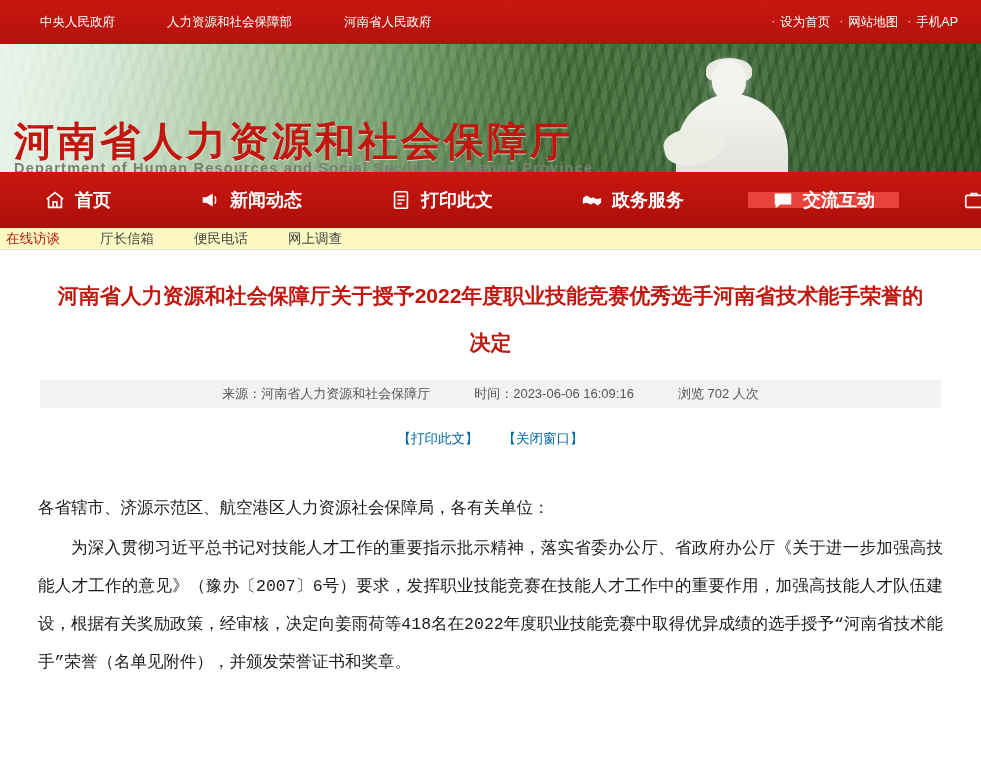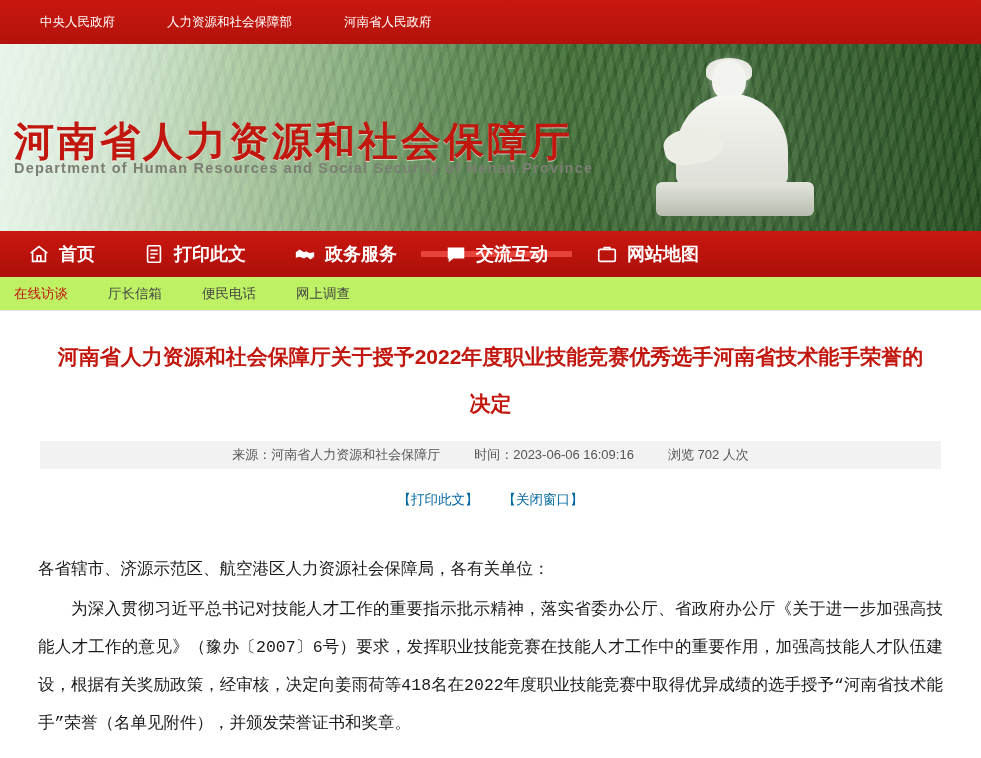--- a/index.html
+++ b/index.html
@@ -51,21 +51,21 @@
   .topbar-right a::before {
     content: "·";
     position: absolute;
     left: 0px;
     color: #ffd9d6;
   }
 
   
   .banner {
     position: relative;
-    height: 187px;
+    height: 128px;
     overflow: hidden;
     background: #fef9c3;
   }
   .banner-bg {
     position: absolute;
     inset: 0;
     background:
       radial-gradient(circle at 72% 60%, rgba(255,255,255,0.14), rgba(255,255,255,0) 42%),
       linear-gradient(110deg, #d9ece0 0%, #bcdcc2 6%, #6f9c57 22%, #3f6f33 45%, #2e5a27 65%, #244a20 100%);
     filter: saturate(1.05);
@@ -147,26 +147,27 @@
     top: 116px;
     font-size: 14.5px;
     font-weight: bold;
     color: #7b7f72;
     letter-spacing: 1.2px;
     white-space: nowrap;
   }
 
   
   .mainnav {
-    height: 46px;
+    height: 56px;
     background: linear-gradient(to bottom, #c9170f, #ad0f0a);
     display: flex;
     align-items: stretch;
-    padding-left: 4px;
+    padding-left: 20px;
     box-sizing: border-box;
+    gap: 40px;
   }
   .navitem {
     display: flex;
     align-items: center;
     gap: 9px;
     padding: 0 24px;
     color: #fff;
     font-size: 18px;
     font-weight: bold;
     text-decoration: none;
@@ -176,26 +177,26 @@
   .navitem.active {
     background: #e8433a;
     border-radius: 0;
     margin: 20px 0;
   }
   .navicon { width: 22px; height: 22px; display: inline-block; position: relative; }
   .navicon svg { display: block; }
 
   
   .subnav {
-    height: 34px;
-    background: #bef264;
+    height: 22px;
+    background: #fef9c3;
     border-bottom: 1px solid #e2e2e2;
     display: flex;
     align-items: center;
-    padding-left: 14px;
+    padding-left: 6px;
     box-sizing: border-box;
   }
   .subnav a {
     color: #444;
     font-size: 13.5px;
     text-decoration: none;
     padding: 0 20px 0 0;
     margin-right: 20px;
     white-space: nowrap;
   }
@@ -212,21 +213,21 @@
     line-height: 47px;
     text-align: center;
     padding: 4px 30px 10px 30px;
   }
   .meta {
     background: #f2f2f2;
     height: 28px;
     display: flex;
     align-items: center;
     justify-content: center;
-    gap: 34px;
+    gap: 44px;
     font-size: 13px;
     color: #555;
     margin: 4px 18px 0 18px;
   }
   .actions {
     text-align: center;
     margin-top: 22px;
     font-size: 13.5px;
     color: #333;
   }
@@ -247,20 +248,25 @@
   .indent { text-indent: 2em; }
 </style>
 </head>
 <body>
 
 <div class="topbar">
   <div class="topbar-left">
     <a href="#">中央人民政府</a>
     <a href="#">人力资源和社会保障部</a>
     <a href="#">河南省人民政府</a>
+  </div>
+  <div class="topbar-right">
+    <a href="#">设为首页</a>
+    <a href="#">网站地图</a>
+    <a href="#">手机AP</a>
   </div>
 </div>
 
 <div class="banner">
   <div class="banner-bg"></div>
   <div class="banner-left-fade"></div>
   <div class="statue">
     <div class="hair"></div>
     <div class="head"></div>
     <div class="body"></div>
@@ -277,20 +283,29 @@
     <span class="navicon">
       <svg width="22" height="22" viewBox="0 0 24 24" fill="none" stroke="#fff" stroke-width="1.8">
         <path d="M3 11l9-7 9 7"></path>
           <path d="M5 10v10h14V10"></path>
           <path d="M10 20v-6h4v6"></path>
       </svg>
     </span>
     <span>首页</span>
   </a>
 
+  <a href="#" class="navitem">
+    <span class="navicon">
+      <svg width="22" height="22" viewBox="0 0 24 24" fill="#fff">
+        <path d="M4 9h4l7-4v14l-7-4H4z"></path>
+        <path d="M17 8c1.6 1 1.6 7 0 8" stroke="#fff" stroke-width="1.6" fill="none"></path>
+      </svg>
+    </span>
+    <span>新闻动态</span>
+  </a>
 
   <a href="#" class="navitem">
     <span class="navicon">
       <svg width="22" height="22" viewBox="0 0 24 24" fill="none" stroke="#fff" stroke-width="1.8">
         <rect x="5" y="3" width="14" height="18" rx="1.5"></rect>
         <path d="M8 8h8M8 12h8M8 16h5"></path>
       </svg>
     </span>
     <span>打印此文</span>
   </a>

